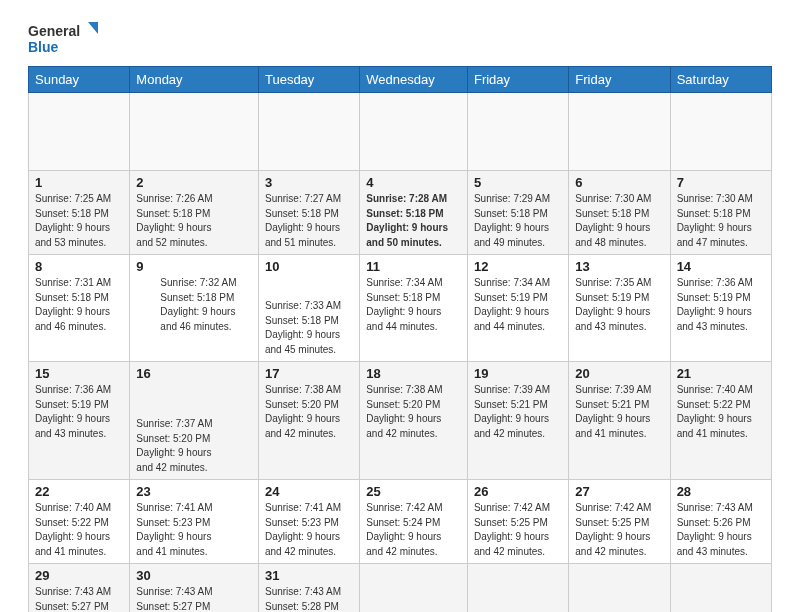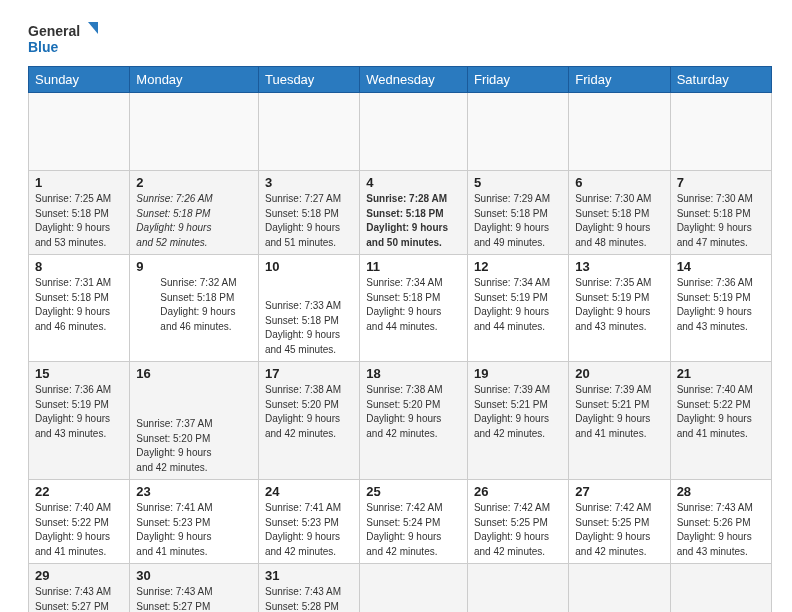--- a/index.html
+++ b/index.html
@@ -122,21 +122,21 @@
         <tr>
           <td>
             <span class="day-num">1</span>
             <div class="day-detail" style="white-space: pre-line;">Sunrise: 7:25 AM
 Sunset: 5:18 PM
 Daylight: 9 hours
 and 53 minutes.</div>
           </td>
           <td>
             <span class="day-num">2</span>
-            <div class="day-detail" style="white-space: pre-line; font-style: italic;">Sunrise: 7:26 AM
+            <div class="day-detail" style="white-space: pre-line;">Sunrise: 7:26 AM
 Sunset: 5:18 PM
 Daylight: 9 hours
 and 52 minutes.</div>
           </td>
           <td>
             <span class="day-num">3</span>
             <div class="day-detail" style="white-space: pre-line;">Sunrise: 7:27 AM
 Sunset: 5:18 PM
 Daylight: 9 hours
 and 51 minutes.</div>

